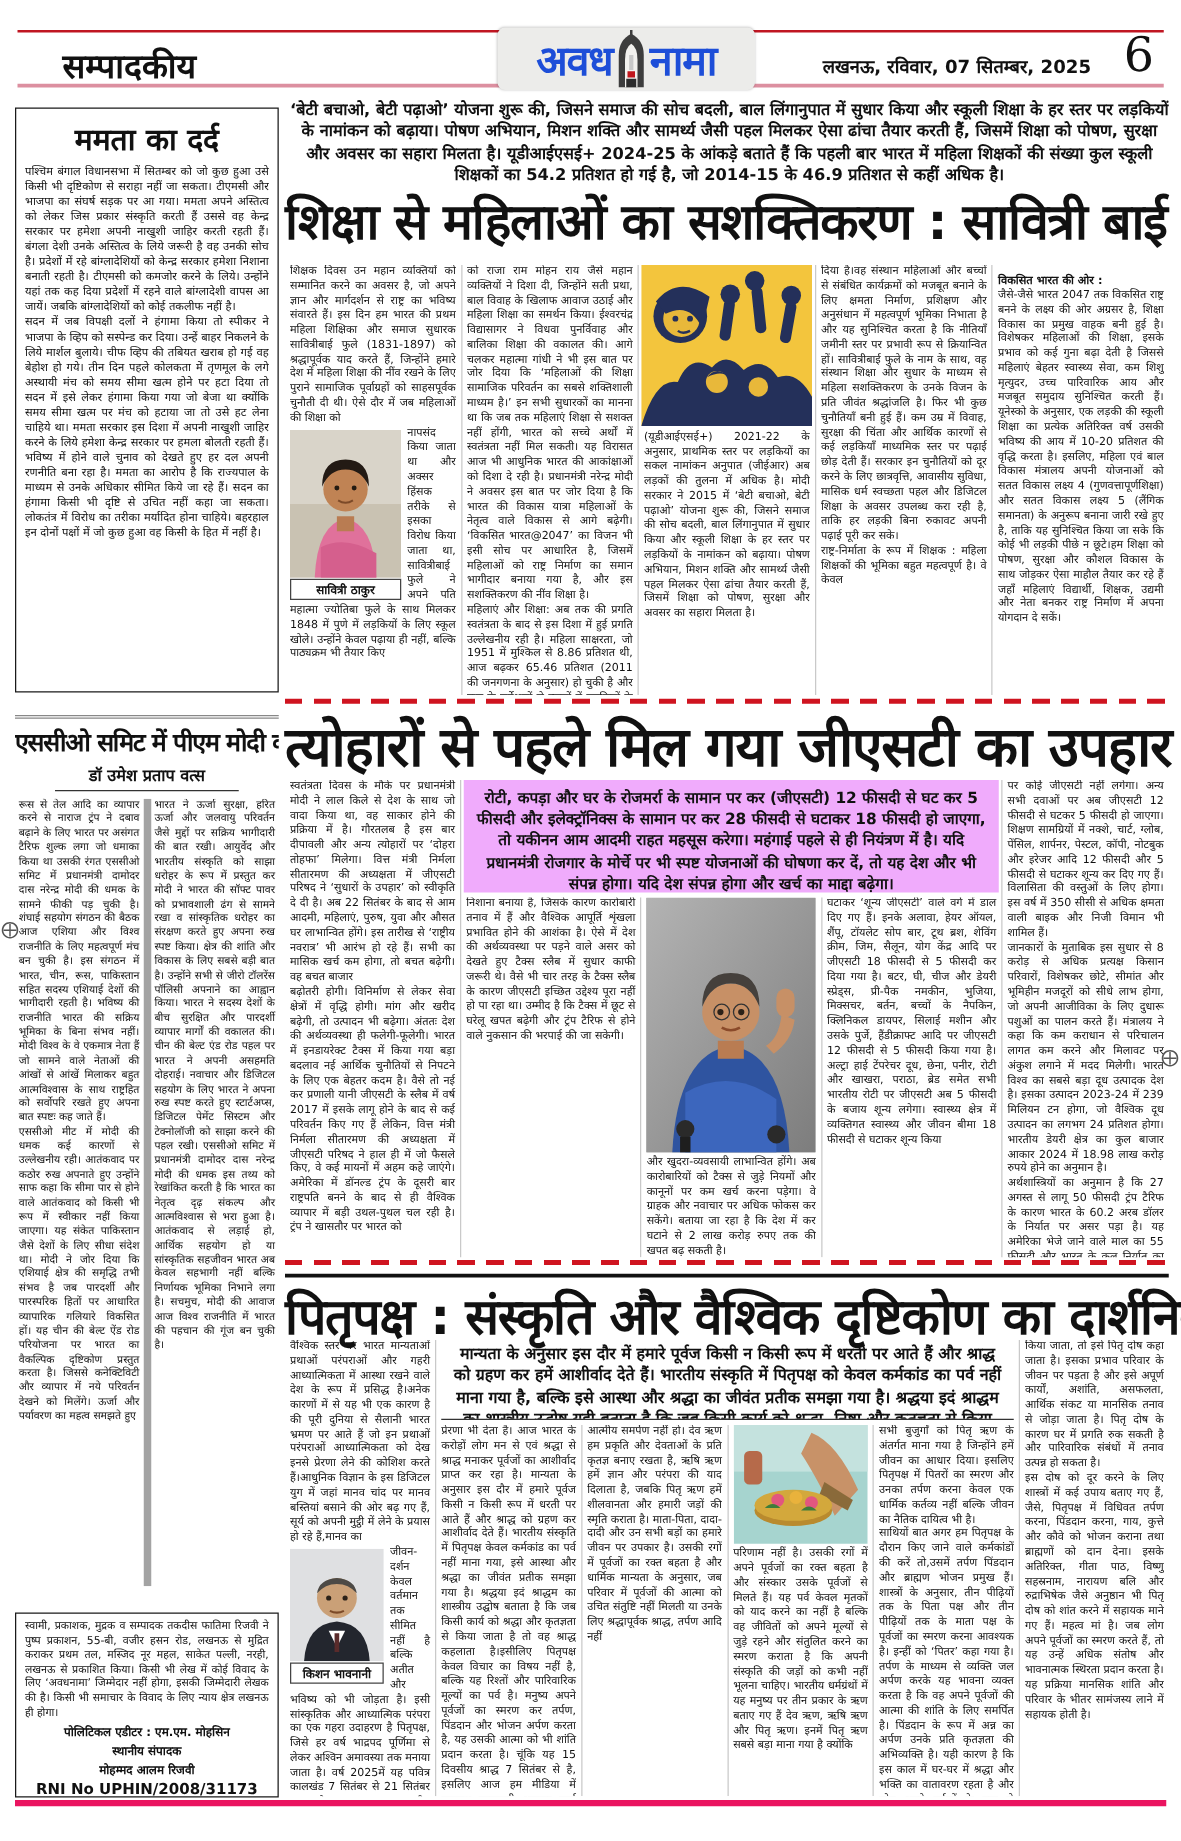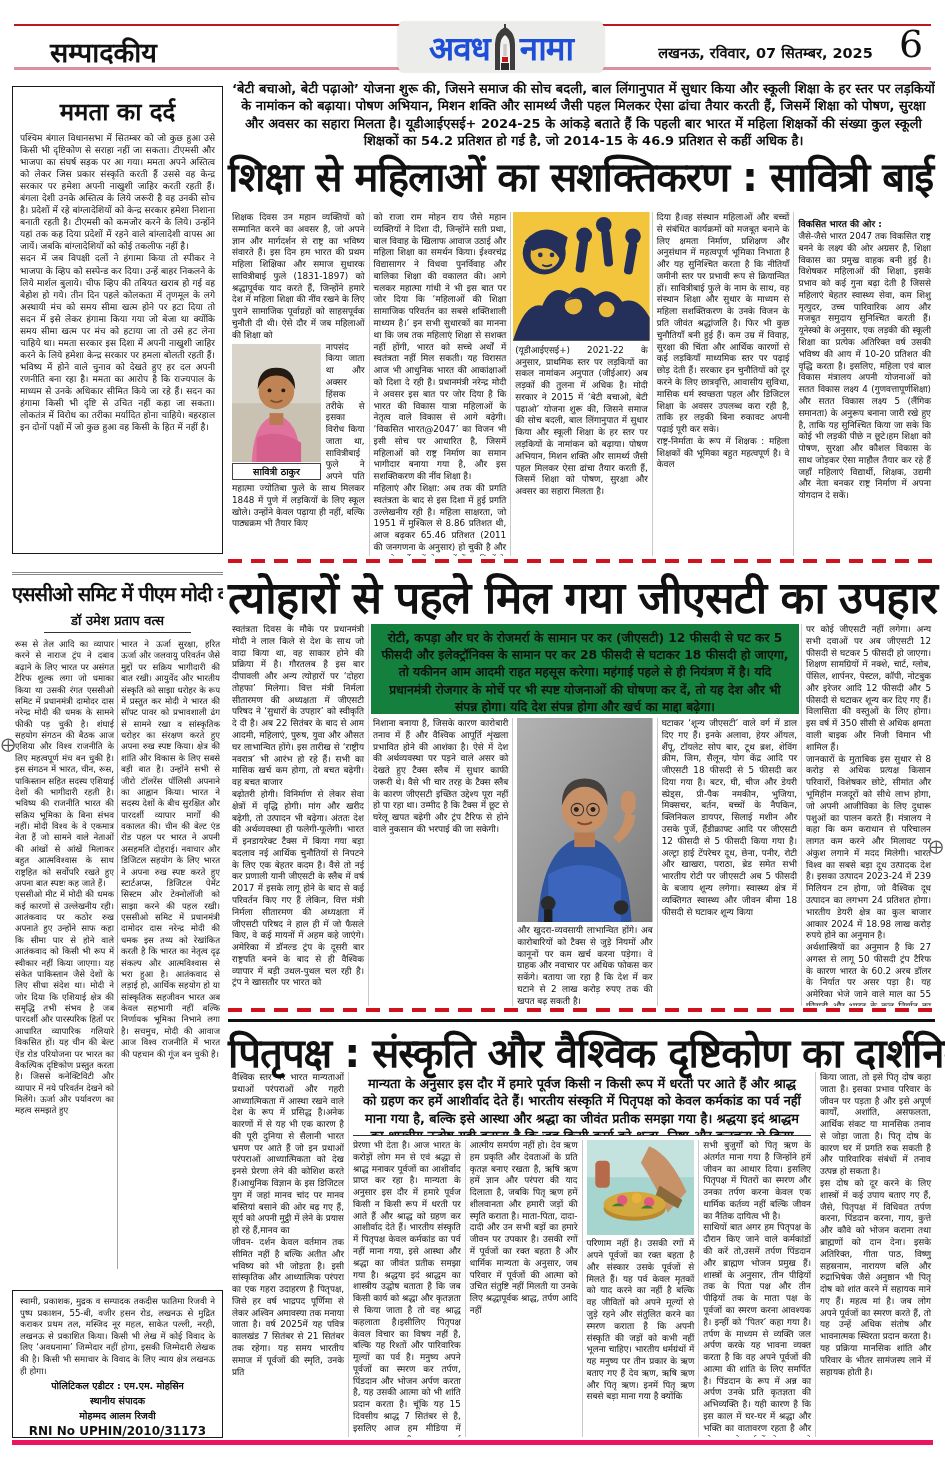--- a/index.html
+++ b/index.html
@@ -25,32 +25,32 @@
   .subhead{font-weight:bold;font-size:9px;}
   
   .boxed{border:1.5px solid #1a1a1a;padding:5px 7px;overflow:hidden;box-sizing:border-box;}
   .mamta-head{font-size:24px;font-weight:bold;text-align:center;margin:2px 0 5px;}
   .sco-sec{border-top:3px double #888;box-sizing:border-box;padding-top:5px;overflow:hidden;}
   .sco-head{font-size:20px;font-weight:bold;text-align:center;white-space:nowrap;letter-spacing:-1px;}
   .byline{font-size:13px;font-weight:bold;text-align:center;margin:4px auto 6px;
           border-bottom:1px solid #333;width:70%;padding-bottom:3px;}
   .sco-cols{display:flex;}
   .sco-cols>div{flex:1;padding:0 3px;overflow:hidden;}
-  .sco-cols>div+div{border-left:1px solid #a3a3a3;}
+  .sco-cols>div+div{border-left:6px solid #a3a3a3;}
   .sco-cols .bt{font-size:8.5px;}
   .imprint{font-size:8.6px;line-height:1.35;text-align:justify;}
   .imp-c{text-align:center;font-weight:bold;font-size:9.5px;margin-top:2px;}
   .imp-rni{text-align:center;font-weight:bold;font-size:12px;margin-top:2px;}
   
   .dash{height:4px;background:repeating-linear-gradient(90deg,#cf1420 0 14px,transparent 14px 23px);}
   .blackrule{height:3px;background:#111;}
   .bottomrule{height:5px;background:#ea1460;}
   
   .lead-intro{font-size:13px;font-weight:bold;text-align:center;line-height:1.33;overflow:hidden;}
-  .gst-introbox{background:#15803d;font-size:12.3px;font-weight:bold;text-align:center;
+  .gst-introbox{background:#f0abfc;font-size:12.3px;font-weight:bold;text-align:center;
                 line-height:1.4;padding:6px 10px;overflow:hidden;box-sizing:border-box;}
   .pitru-intro{font-size:12.8px;font-weight:bold;text-align:center;line-height:1.35;
                padding:3px 8px 5px;border-bottom:1px solid #333;overflow:hidden;box-sizing:border-box;}
   
   .inset{float:left;width:67%;margin:2px 5px 2px 0;}
   .inset svg,.ph svg{display:block;width:100%;}
   .photo-cap{background:#fff;border:1px solid #444;font-weight:bold;font-size:9.5px;
              text-align:center;padding:1px 2px;margin-top:1px;}
   .regmark{color:#555;font-size:14px;}
 </style>
@@ -95,21 +95,21 @@
         <div class="bt">भारत ने ऊर्जा सुरक्षा, हरित ऊर्जा और जलवायु परिवर्तन जैसे मुद्दों पर सक्रिय भागीदारी की बात रखी। आयुर्वेद और भारतीय संस्कृति को साझा धरोहर के रूप में प्रस्तुत कर मोदी ने भारत की सॉफ्ट पावर को प्रभावशाली ढंग से सामने रखा व सांस्कृतिक धरोहर का संरक्षण करते हुए अपना रुख स्पष्ट किया। क्षेत्र की शांति और विकास के लिए सबसे बड़ी बात है। उन्होंने सभी से जीरो टॉलरेंस पॉलिसी अपनाने का आह्वान किया। भारत ने सदस्य देशों के बीच सुरक्षित और पारदर्शी व्यापार मार्गों की वकालत की। चीन की बेल्ट एंड रोड पहल पर भारत ने अपनी असहमति दोहराई। नवाचार और डिजिटल सहयोग के लिए भारत ने अपना रुख स्पष्ट करते हुए स्टार्टअप्स, डिजिटल पेमेंट सिस्टम और टेक्नोलॉजी को साझा करने की पहल रखी। एससीओ समिट में प्रधानमंत्री दामोदर दास नरेन्द्र मोदी की धमक इस तथ्य को रेखांकित करती है कि भारत का नेतृत्व दृढ़ संकल्प और आत्मविश्वास से भरा हुआ है। आतंकवाद से लड़ाई हो, आर्थिक सहयोग हो या सांस्कृतिक सहजीवन भारत अब केवल सहभागी नहीं बल्कि निर्णायक भूमिका निभाने लगा है। सचमुच, मोदी की आवाज आज विश्व राजनीति में भारत की पहचान की गूंज बन चुकी है।</div>
       </div>
   </div>
 </div>
 
 <div class="abs boxed" style="left:12px;top:1290px;width:211px;height:148px;">
   <div class="imprint">स्वामी, प्रकाशक, मुद्रक व सम्पादक तकदीस फातिमा रिजवी ने पुष्प प्रकाशन, 55-बी, वजीर हसन रोड, लखनऊ से मुद्रित कराकर प्रथम तल, मस्जिद नूर महल, साकेत पल्ली, नरही, लखनऊ से प्रकाशित किया। किसी भी लेख में कोई विवाद के लिए ‘अवधनामा’ जिम्मेदार नहीं होगा, इसकी जिम्मेदारी लेखक की है। किसी भी समाचार के विवाद के लिए न्याय क्षेत्र लखनऊ ही होगा।</div>
   <div class="imp-c">पोलिटिकल एडीटर : एम.एम. मोहसिन</div>
   <div class="imp-c">स्थानीय संपादक</div>
   <div class="imp-c">मोहम्मद आलम रिजवी</div>
-  <div class="imp-rni">RNI No UPHIN/2010/31173</div>
+  <div class="imp-rni">RNI No UPHIN/2008/31173</div>
 
 </div>
 
 <div class="abs lead-intro" style="left:232px;top:80px;width:703px;height:66px;">‘बेटी बचाओ, बेटी पढ़ाओ’ योजना शुरू की, जिसने समाज की सोच बदली, बाल लिंगानुपात में सुधार किया और स्कूली शिक्षा के हर स्तर पर लड़कियों के नामांकन को बढ़ाया। पोषण अभियान, मिशन शक्ति और सामर्थ्य जैसी पहल मिलकर ऐसा ढांचा तैयार करती हैं, जिसमें शिक्षा को पोषण, सुरक्षा और अवसर का सहारा मिलता है। यूडीआईएसई+ 2024-25 के आंकड़े बताते हैं कि पहली बार भारत में महिला शिक्षकों की संख्या कुल स्कूली शिक्षकों का 54.2 प्रतिशत हो गई है, जो 2014-15 के 46.9 प्रतिशत से कहीं अधिक है।</div>
 <div class="abs headline" style="left:228px;top:148px;width:707px;font-size:40px;">शिक्षा से महिलाओं का सशक्तिकरण : सावित्री बाई की विरासत</div>
 
 <div class="abs cols" style="left:228px;top:212px;width:707px;height:344px;overflow:hidden;">
   <div class="col">
     <div class="bt">शिक्षक दिवस उन महान व्यक्तियों को सम्मानित करने का अवसर है, जो अपने ज्ञान और मार्गदर्शन से राष्ट्र का भविष्य संवारते हैं। इस दिन हम भारत की प्रथम महिला शिक्षिका और समाज सुधारक सावित्रीबाई फुले (1831-1897) को श्रद्धापूर्वक याद करते हैं, जिन्होंने हमारे देश में महिला शिक्षा की नींव रखने के लिए पुराने सामाजिक पूर्वाग्रहों को साहसपूर्वक चुनौती दी थी। ऐसे दौर में जब महिलाओं की शिक्षा को</div>
     <div class="inset">
@@ -224,20 +224,34 @@
   </div>
 </div>
 
 <div class="abs dash" style="left:228px;top:1008px;width:707px;"></div>
 <div class="abs blackrule" style="left:228px;top:1019px;width:707px;"></div>
 <div class="abs headline" style="left:228px;top:1024px;width:707px;font-size:40px;">पितृपक्ष : संस्कृति और वैश्विक दृष्टिकोण का दार्शनिक पर्व</div>
 
 <div class="abs cols" style="left:228px;top:1072px;width:707px;height:365px;overflow:hidden;">
   <div class="col" style="flex:0 0 112px;">
     <div class="bt">वैश्विक स्तर पर भारत मान्यताओं प्रथाओं परंपराओं और गहरी आध्यात्मिकता में आस्था रखने वाले देश के रूप में प्रसिद्ध है।अनेक कारणों में से यह भी एक कारण है की पूरी दुनिया से सैलानी भारत भ्रमण पर आते हैं जो इन प्रथाओं परंपराओं आध्यात्मिकता को देख इनसे प्रेरणा लेने की कोशिश करते हैं।आधुनिक विज्ञान के इस डिजिटल युग में जहां मानव चांद पर मानव बस्तियां बसाने की ओर बढ़ गए हैं, सूर्य को अपनी मुट्ठी में लेने के प्रयास हो रहे हैं,मानव का</div>
+    <div class="inset">
+      <svg viewBox="0 0 80 96">
+        <rect width="80" height="96" fill="#dfe0e2"></rect>
+        <path d="M12 96 Q14 64 40 62 Q66 64 68 96 Z" fill="#23262e"></path>
+        <path d="M33 70 L47 70 L40 84 Z" fill="#ffffff"></path>
+        <path d="M38 72 L42 72 L42 88 L38 88 Z" fill="#5a2b2b"></path>
+        <circle cx="40" cy="42" r="17" fill="#caa077"></circle>
+        <path d="M23 38 Q25 26 40 25 Q55 26 57 38 Q50 30 40 30 Q30 30 23 38 Z" fill="#4d4a46"></path>
+        <circle cx="33" cy="42" r="2.2" fill="#2b2118"></circle>
+        <circle cx="47" cy="42" r="2.2" fill="#2b2118"></circle>
+        <path d="M34 53 Q40 56 46 53" stroke="#7c4a28" stroke-width="1.8" fill="none"></path>
+      </svg>
+      <div class="photo-cap">किशन भावनानी</div>
+    </div>
     <div class="bt">जीवन- दर्शन केवल वर्तमान तक सीमित नहीं है बल्कि अतीत और भविष्य को भी जोड़ता है। इसी सांस्कृतिक और आध्यात्मिक परंपरा का एक गहरा उदाहरण है पितृपक्ष, जिसे हर वर्ष भाद्रपद पूर्णिमा से लेकर अश्विन अमावस्या तक मनाया जाता है। वर्ष 2025में यह पवित्र कालखंड 7 सितंबर से 21 सितंबर तक रहेगा। यह समय भारतीय समाज में पूर्वजों की स्मृति, उनके प्रति</div>
   </div>
   <div class="col" style="flex:0 0 466px;padding:0;">
     <div class="pitru-intro" style="height:64px;margin:0 4px;">मान्यता के अनुसार इस दौर में हमारे पूर्वज किसी न किसी रूप में धरती पर आते हैं और श्राद्ध को ग्रहण कर हमें आशीर्वाद देते हैं। भारतीय संस्कृति में पितृपक्ष को केवल कर्मकांड का पर्व नहीं माना गया है, बल्कि इसे आस्था और श्रद्धा का जीवंत प्रतीक समझा गया है। श्रद्धया इदं श्राद्धम का शास्त्रीय उद्घोष यही बताता है कि जब किसी कार्य को श्रद्धा, निष्ठा और कृतज्ञता से किया जाता है तो वह श्राद्ध कहलाता है।</div>
     <div class="cols" style="height:297px;margin-top:4px;">
       <div class="col">
         <div class="bt">प्रेरणा भी देता है। आज भारत के करोड़ों लोग मन से एवं श्रद्धा से श्राद्ध मनाकर पूर्वजों का आशीर्वाद प्राप्त कर रहा है। मान्यता के अनुसार इस दौर में हमारे पूर्वज किसी न किसी रूप में धरती पर आते हैं और श्राद्ध को ग्रहण कर आशीर्वाद देते हैं। भारतीय संस्कृति में पितृपक्ष केवल कर्मकांड का पर्व नहीं माना गया, इसे आस्था और श्रद्धा का जीवंत प्रतीक समझा गया है। श्रद्धया इदं श्राद्धम का शास्त्रीय उद्घोष बताता है कि जब किसी कार्य को श्रद्धा और कृतज्ञता से किया जाता है तो वह श्राद्ध कहलाता है।इसीलिए पितृपक्ष केवल विचार का विषय नहीं है, बल्कि यह रिश्तों और पारिवारिक मूल्यों का पर्व है। मनुष्य अपने पूर्वजों का स्मरण कर तर्पण, पिंडदान और भोजन अर्पण करता है, यह उसकी आत्मा को भी शांति प्रदान करता है। चूंकि यह 15 दिवसीय श्राद्ध 7 सितंबर से है, इसलिए आज हम मीडिया में उपलब्ध जानकारी अनुसार चर्चा करेंगे।</div>
       </div>
       <div class="col">
         <div class="bt">आत्मीय समर्पण नहीं हो। देव ऋण हम प्रकृति और देवताओं के प्रति कृतज्ञ बनाए रखता है, ऋषि ऋण हमें ज्ञान और परंपरा की याद दिलाता है, जबकि पितृ ऋण हमें शीलवानता और हमारी जड़ों की स्मृति कराता है। माता-पिता, दादा-दादी और उन सभी बड़ों का हमारे जीवन पर उपकार है। उसकी रगों में पूर्वजों का रक्त बहता है और धार्मिक मान्यता के अनुसार, जब परिवार में पूर्वजों की आत्मा को उचित संतुष्टि नहीं मिलती या उनके लिए श्रद्धापूर्वक श्राद्ध, तर्पण आदि नहीं</div>

